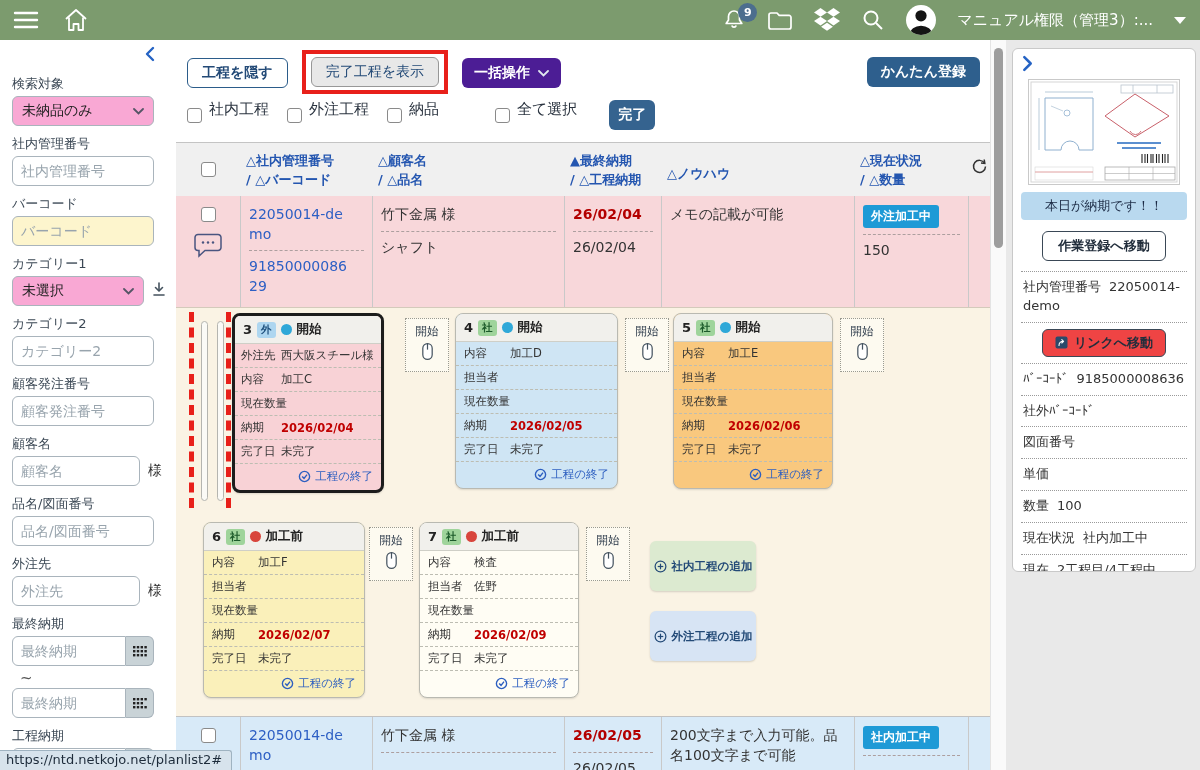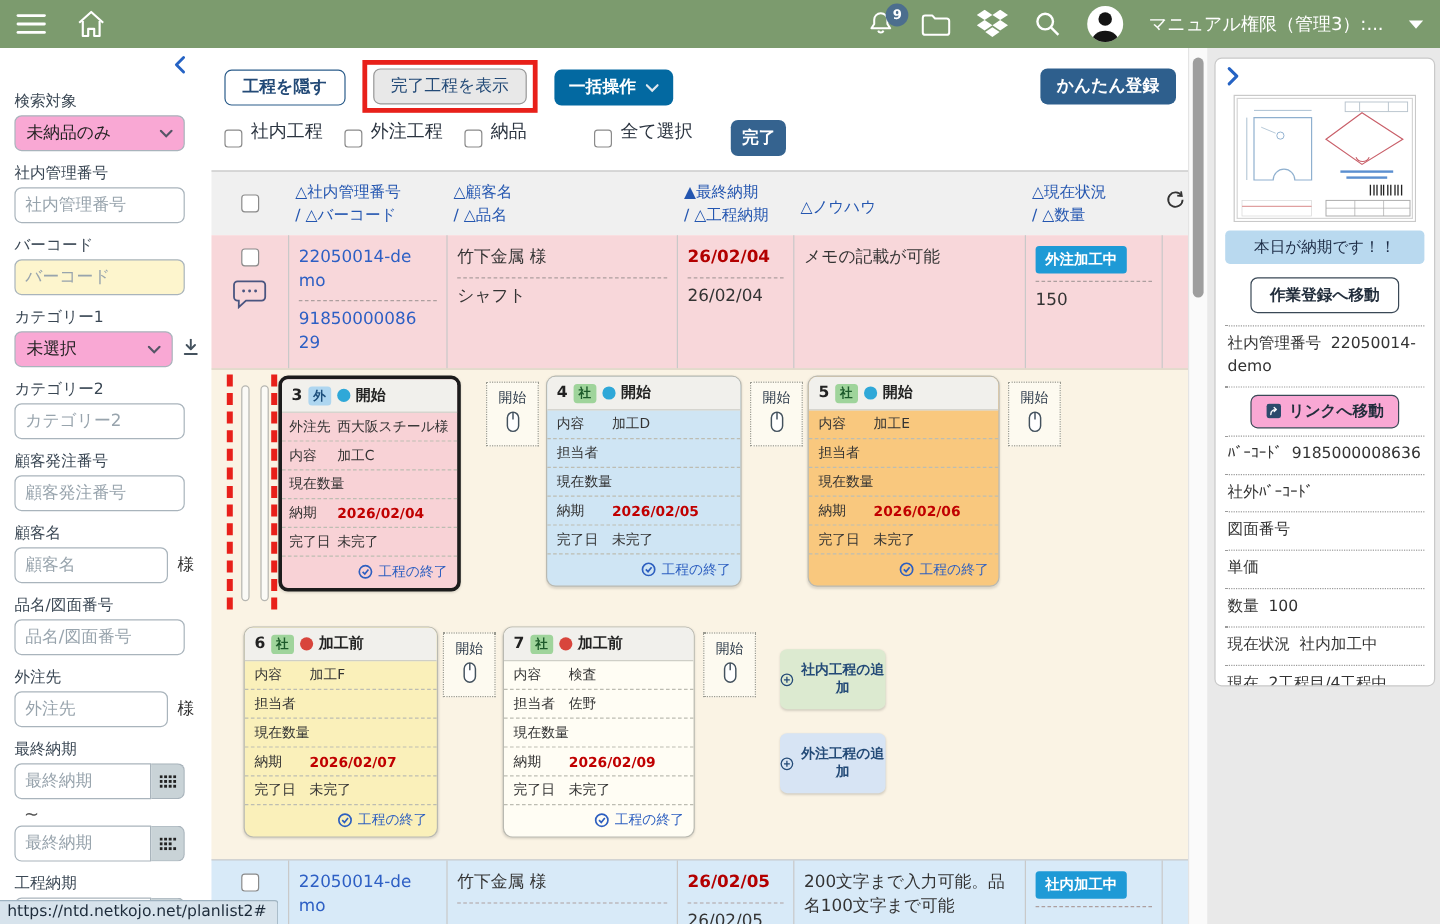--- a/index.html
+++ b/index.html
@@ -33,30 +33,30 @@
 .cal-btn { width:28px; height:30px; background:#c9d3d7; border:1px solid #a9b4bc; border-left:none; border-radius:0 6px 6px 0; display:flex; align-items:center; justify-content:center; cursor:pointer; }
 .tilde { font-size:15px; color:#555; margin:3px 0 1px 8px; }
 .status-url { position:absolute; left:0; bottom:0; height:20px; background:#d7e3ec; border:1px solid #9fb3c1; border-left:none; border-bottom:none; border-top-right-radius:3px; font-size:13px; color:#1d2b3a; padding:1px 9px 16px 6px; z-index:60; white-space:nowrap; }
 
 
 .main { position:absolute; left:176px; top:40px; width:814px; height:730px; background:#fff; overflow:hidden; }
 .toolbar { position:relative; padding:18px 0 0 11px; height:48px; display:flex; align-items:flex-start; gap:14px; }
 .btn-outline { height:30px; padding:0 14px; background:#fff; border:1.5px solid #2b5c8a; border-radius:6px; color:#234a77; font-weight:bold; font-size:14px; font-family:inherit; cursor:pointer; }
 .red-annot { display:inline-block; border:4px solid #e8201a; padding:3px 5px; margin-top:-8px; }
 .btn-gray { height:30px; padding:0 14px; background:#e8e8e8; border:1.5px solid #979797; border-radius:6px; color:#234a77; font-weight:normal; font-size:14px; font-family:inherit; cursor:pointer; }
-.btn-bulk { height:30px; padding:0 12px; background:#0369a1; border:none; border-radius:6px; color:#fff; font-weight:bold; font-size:14px; font-family:inherit; display:flex; align-items:center; gap:8px; cursor:pointer; }
+.btn-bulk { height:30px; padding:0 12px; background:#4c1d95; border:none; border-radius:6px; color:#fff; font-weight:bold; font-size:14px; font-family:inherit; display:flex; align-items:center; gap:8px; cursor:pointer; }
 .btn-easy { position:absolute; right:10px; top:17px; height:30px; padding:0 14px; background:#2e5f8d; border:none; border-radius:6px; color:#fff; font-weight:bold; font-size:14px; font-family:inherit; cursor:pointer; }
 .chk-row { display:flex; align-items:center; padding-left:11px; height:30px; margin-top:12px; font-size:15px; color:#2b3440; }
 .chk { width:15px; height:15px; border:1.5px solid #8a8a8a; border-radius:3px; background:#fff; flex:none; cursor:pointer; }
 .chk-lbl { margin:0 18px 12px 7px; }
 .spacer38 { width:38px; }
 .btn-done { width:46px; height:30px; margin-left:14px; background:#35638f; border:none; border-radius:6px; color:#fff; font-weight:bold; font-size:14px; font-family:inherit; cursor:pointer; }
 
 .tgrid { display:grid; grid-template-columns:64px 132px 192px 97px 193px 114px 1fr; }
-.table-head { margin-top:12px; height:54px; background:#f0f0f0; border-top:1px solid #c4c4c4; font-size:13px; color:#2456b0; font-weight:normal; }
+.table-head { margin-top:12px; height:54px; background:#f0f0f0; border-top:1px solid #c4c4c4; font-size:13px; color:#2456b0; font-weight:bold; }
 .th { padding:9px 6px 0 6px; line-height:1.45; }
 .th-check { display:flex; align-items:center; justify-content:center; padding:0; }
 .refresh-cell { display:flex; align-items:center; justify-content:center; padding:0; }
 .trow.pink { background:#f8d7da; height:111px; }
 .trow.blue { background:#d8eaf8; border-top:1px solid #c2c2c2; height:80px; }
 .tcell { border-left:1px solid #c9c9c9; padding:9px 8px; font-size:14px; color:#333; line-height:1.4; overflow:hidden; }
 .tcell.first { border-left:none; display:flex; flex-direction:column; align-items:center; gap:10px; padding-top:11px; }
 .link { color:#2d5fc4; max-width:102px; word-break:break-all; cursor:pointer; }
 .dotsep { border-top:1px dashed #ad9f9f; margin:6px 0; }
 .due-red { color:#b30000; font-weight:bold; }
@@ -79,38 +79,38 @@
 .dot { width:11px; height:11px; border-radius:50%; flex:none; }
 .dot-blue { background:#2fa8d8; } .dot-red { background:#d8453c; }
 .pstatus { font-size:12.5px; font-weight:bold; color:#222; }
 .prow { display:flex; padding:4px 8px; min-height:24px; align-items:center; border-bottom:1px dashed #bdbdb2; white-space:nowrap; overflow:hidden; }
 .prow .k { min-width:46px; flex:none; }
 .pcard.narrow .prow { padding:4px 6px; }
 .pcard.narrow .prow .k { min-width:40px; }
 .prow .v.due { color:#c00000; font-weight:bold; }
 .pcard-foot { display:flex; justify-content:flex-end; align-items:center; gap:4px; padding:5px 8px 6px; color:#2d5fc0; cursor:pointer; }
 .handle { position:absolute; width:44px; height:54px; border:1px dotted #9a9a90; background:#fdfaf0; display:flex; flex-direction:column; align-items:center; gap:3px; padding-top:5px; font-size:11.5px; color:#2c3a4a; cursor:grab; }
-.add-btn { position:absolute; width:88px; height:50px; border:none; border-radius:6px; font-size:11.5px; font-weight:bold; color:#234a77; display:flex; align-items:center; justify-content:center; gap:5px; font-family:inherit; box-shadow:0 1px 2px rgba(0,0,0,.15); cursor:pointer; }
+.add-btn { position:absolute; width:106px; height:50px; border:none; border-radius:6px; font-size:11.5px; font-weight:bold; color:#234a77; display:flex; align-items:center; justify-content:center; gap:5px; font-family:inherit; box-shadow:0 1px 2px rgba(0,0,0,.15); cursor:pointer; }
 .add-btn.green { background:#dcead0; } .add-btn.blue { background:#d7e4f4; }
 
 
 .vscroll { position:absolute; left:990px; top:40px; width:16px; height:730px; background:#fafafa; border-left:1px solid #e4e4e4; }
 .vthumb { position:absolute; left:3px; top:8px; width:9px; height:200px; background:#9e9e9e; border-radius:5px; cursor:pointer; }
 .right-strip { position:absolute; left:1006px; top:40px; width:194px; height:730px; background:#e9e9e9; }
 .right-panel { position:absolute; left:6px; top:8px; width:184px; height:524px; background:#fff; border:1px solid #c9c9c9; border-radius:6px; padding:6px 8px 0; overflow:hidden; }
 .rp-collapse { height:22px; cursor:pointer; }
 .rp-drawing { width:152px; height:106px; margin:2px auto 0; border:1px solid #c9c9c9; cursor:pointer; }
 .rp-alert { margin-top:7px; background:#b9d9ef; border-radius:4px; text-align:center; font-size:13px; color:#1c2b45; padding:5px 2px; }
 .rp-btnwrap { text-align:center; margin:11px 0 10px; }
 .rp-workbtn { padding:5px 15px; background:#fff; border:1.5px solid #3a4856; border-radius:6px; font-size:13px; font-weight:bold; color:#222e3c; font-family:inherit; cursor:pointer; }
 .rp-rows { border-top:1px dotted #9a9a9a; }
 .rp-row { border-bottom:1px dotted #9a9a9a; padding:6px 2px; font-size:13px; color:#333; line-height:1.45; }
 .rp-row .lbl { margin-right:8px; }
 .rp-row.center { text-align:center; }
-.rp-linkbtn { display:inline-flex; align-items:center; gap:6px; padding:4px 12px; background:#f9a8d4; border:1px solid #3a4856; border-radius:6px; font-size:13px; font-weight:bold; color:#222e3c; font-family:inherit; cursor:pointer; }
+.rp-linkbtn { display:inline-flex; align-items:center; gap:6px; padding:4px 12px; background:#ef4444; border:1px solid #3a4856; border-radius:6px; font-size:13px; font-weight:bold; color:#222e3c; font-family:inherit; cursor:pointer; }
 </style>
 </head>
 <body>
 
 <div class="page">
 
   <header class="topbar">
     <div class="tb-left">
       <span class="icon-btn">
         <svg width="26" height="20" viewBox="0 0 26 20">

